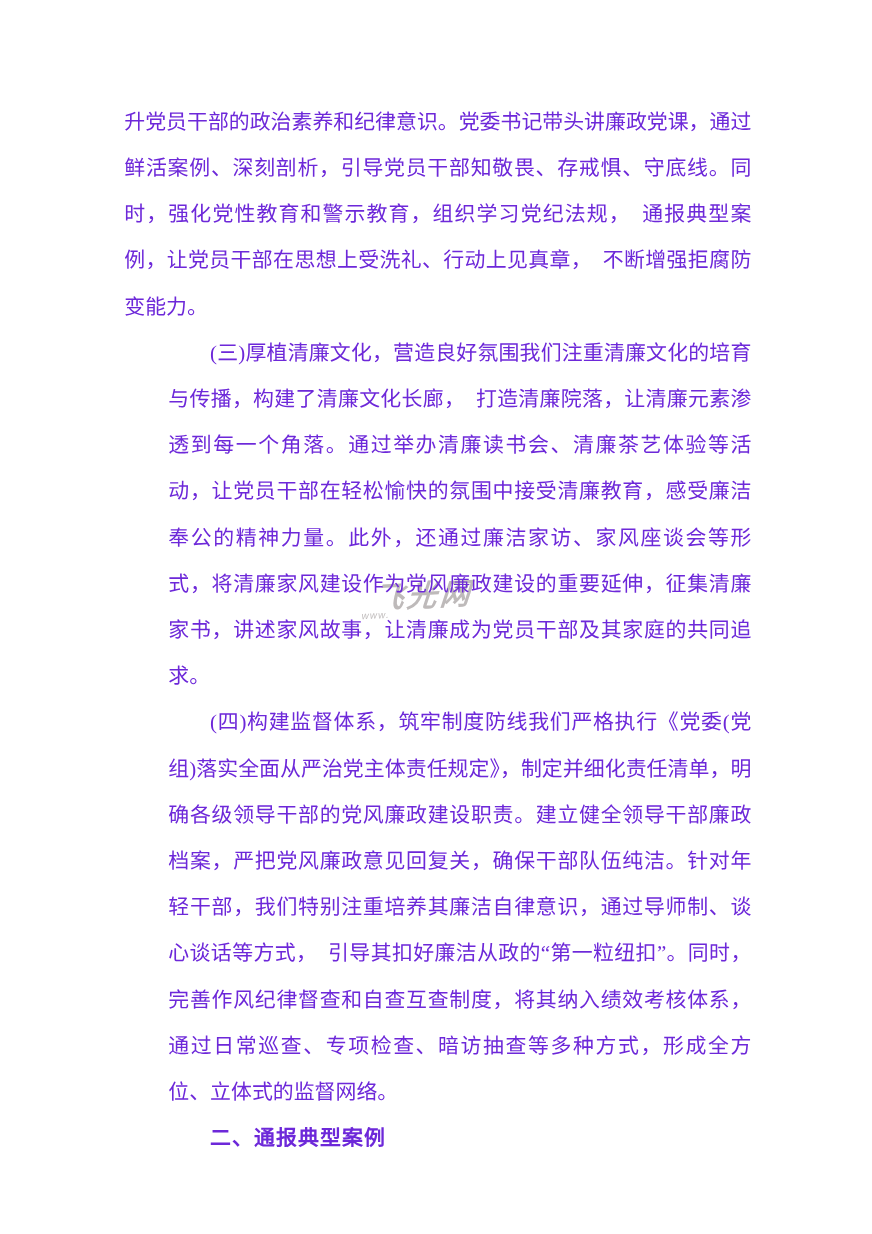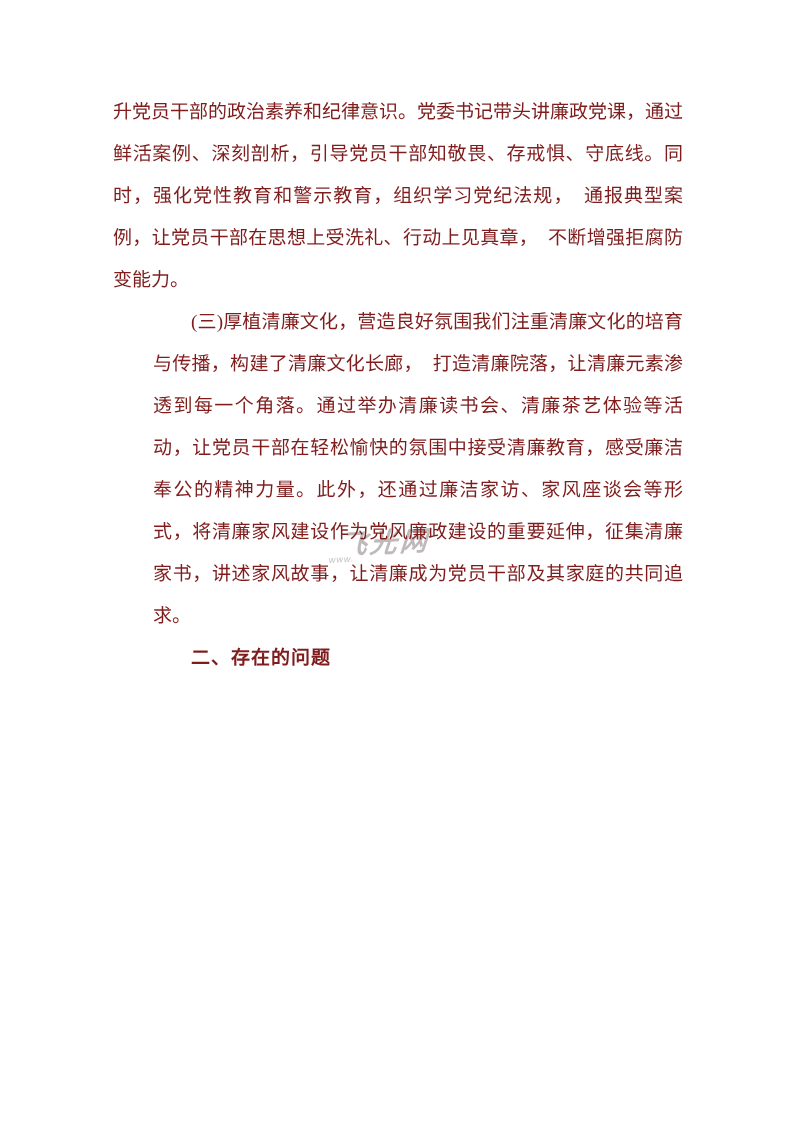--- a/index.html
+++ b/index.html
@@ -73,20 +73,21 @@
 </head>
 <body>
 
 <div class="page">
 
   <div class="watermark" style="color: rgb(179, 174, 174);">
     <span class="wm-main">飞光网</span>
     <span class="wm-sub">www.</span>
   </div>
 
-  <div class="doc-body" style="color: #7f1d1d;">
+  <div class="doc-body" style="color: #6d28d9;">
 
   <p class="">升党员干部的政治素养和纪律意识。党委书记带头讲廉政党课，通过鲜活案例、深刻剖析，引导党员干部知敬畏、存戒惧、守底线。同时，强化党性教育和警示教育，组织学习党纪法规，　通报典型案例，让党员干部在思想上受洗礼、行动上见真章，　不断增强拒腐防变能力。</p>
       <p class="indent">(三)厚植清廉文化，营造良好氛围我们注重清廉文化的培育与传播，构建了清廉文化长廊，　打造清廉院落，让清廉元素渗透到每一个角落。通过举办清廉读书会、清廉茶艺体验等活动，让党员干部在轻松愉快的氛围中接受清廉教育，感受廉洁奉公的精神力量。此外，还通过廉洁家访、家风座谈会等形式，将清廉家风建设作为党风廉政建设的重要延伸，征集清廉家书，讲述家风故事，让清廉成为党员干部及其家庭的共同追求。</p>
-      <p class="heading indent">二、存在的问题</p>
+      <p class="indent">(四)构建监督体系，筑牢制度防线我们严格执行《党委(党组)落实全面从严治党主体责任规定》，制定并细化责任清单，明确各级领导干部的党风廉政建设职责。建立健全领导干部廉政档案，严把党风廉政意见回复关，确保干部队伍纯洁。针对年轻干部，我们特别注重培养其廉洁自律意识，通过导师制、谈心谈话等方式，　引导其扣好廉洁从政的“第一粒纽扣”。同时，完善作风纪律督查和自查互查制度，将其纳入绩效考核体系，通过日常巡查、专项检查、暗访抽查等多种方式，形成全方位、立体式的监督网络。</p>
+      <p class="heading indent">二、通报典型案例</p>
     </div>
 
 </div>
 
 </body></html>

